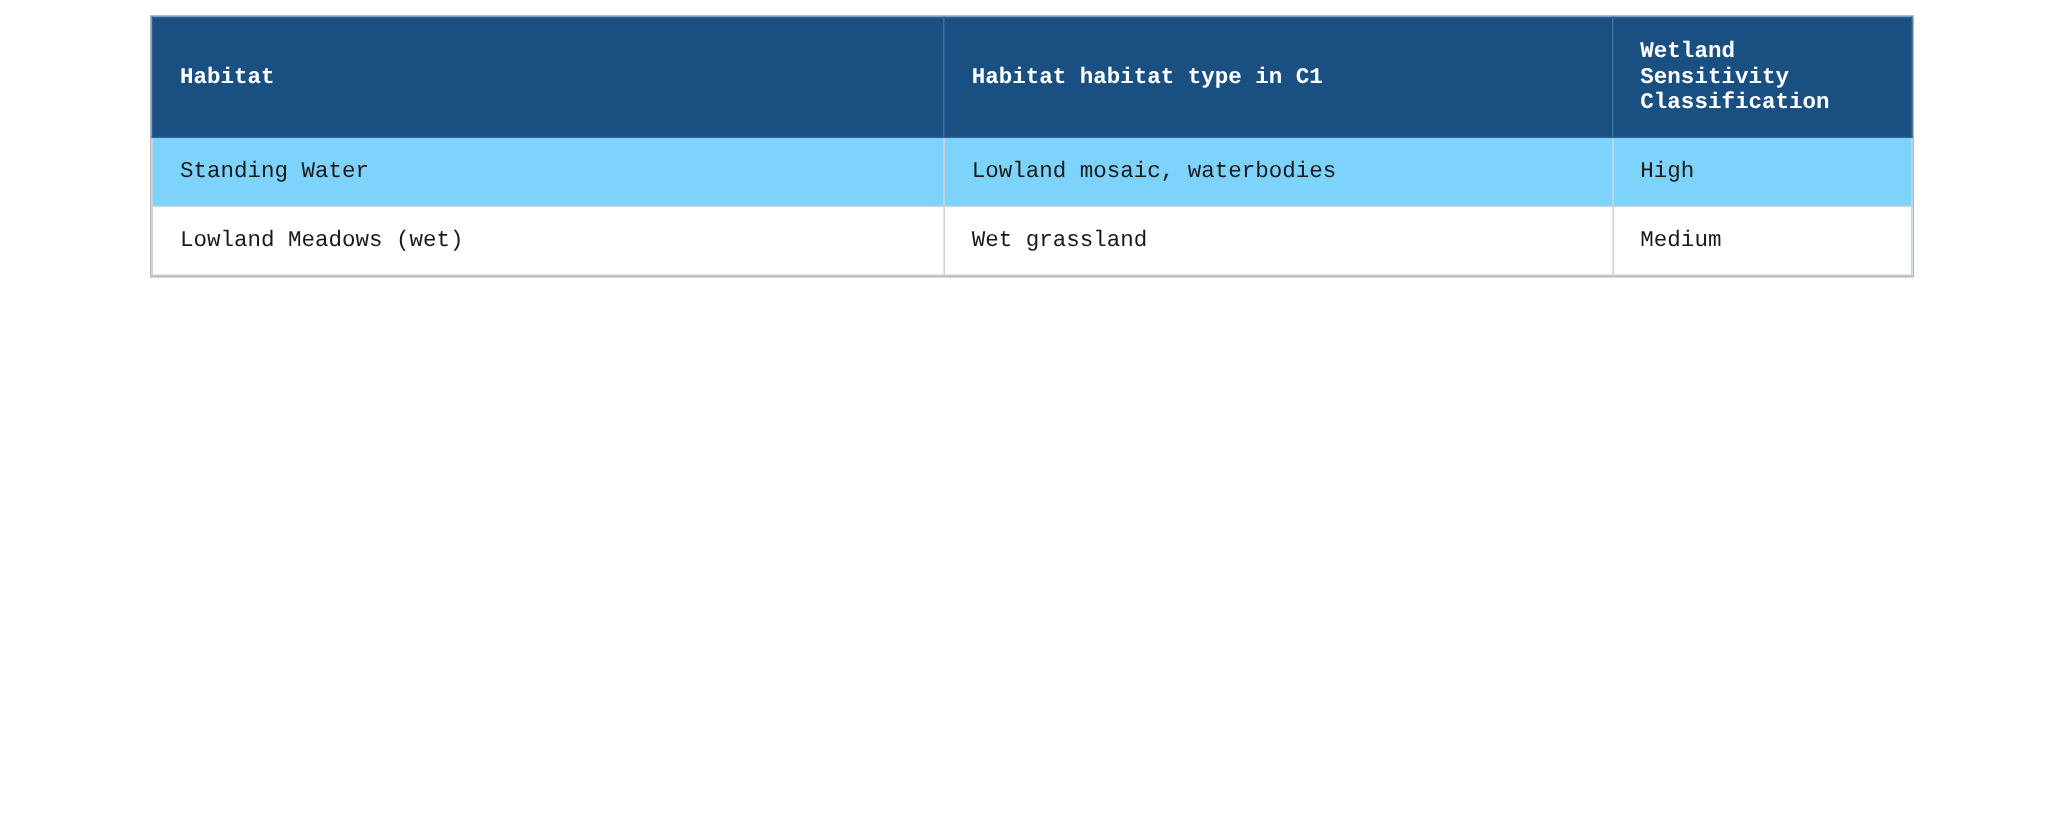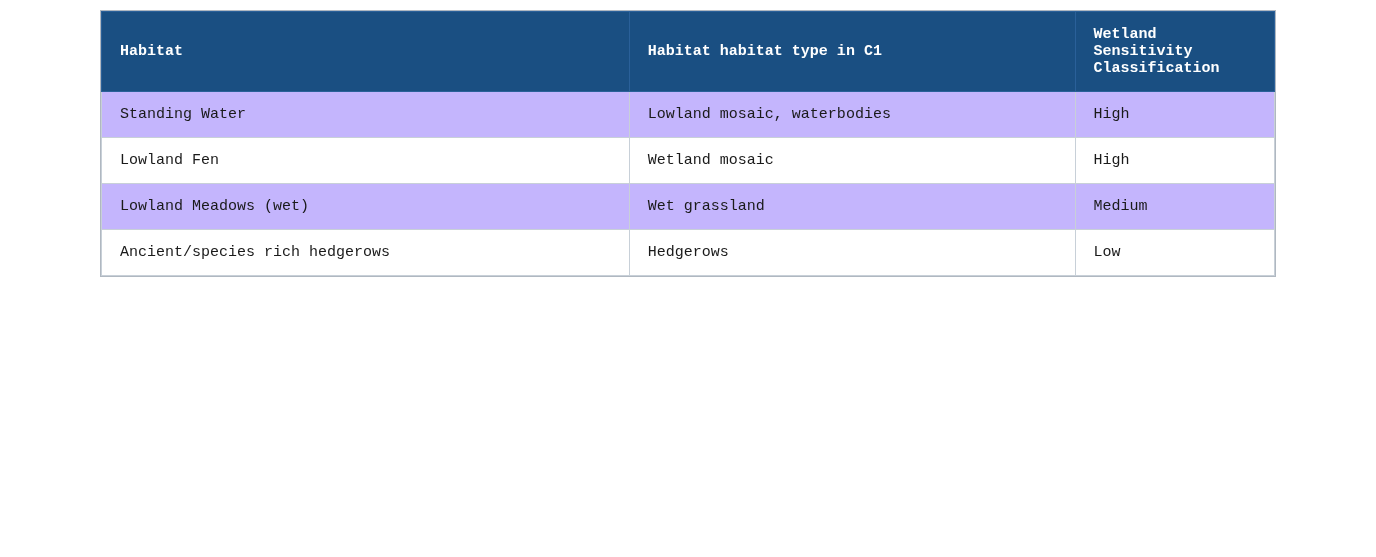--- a/index.html
+++ b/index.html
@@ -43,21 +43,21 @@
       border: 1.5px solid #2a6099;
       vertical-align: middle;
     }
 
     tbody tr td {
       padding: 14px 18px;
       border: 1.5px solid #c8d0d8;
       vertical-align: middle;
       font-size: 15px;
       color: #1a1a1a;
-      background-color: #c4b5fd;
+      background-color: #7dd3fc;
     }
 
     tbody tr:nth-child(even) td {
       background-color: #ffffff;
     }
 
     col.col1 { width: 45%; }
     col.col2 { width: 38%; }
     col.col3 { width: 17%; }
   </style>
@@ -78,29 +78,19 @@
         <th>Wetland Sensitivity Classification</th>
       </tr>
     </thead>
     <tbody id="table-body">
     <tr>
           <td>Standing Water</td>
           <td>Lowland mosaic, waterbodies</td>
           <td>High</td>
         </tr>
         <tr>
-          <td>Lowland Fen</td>
-          <td>Wetland mosaic</td>
-          <td>High</td>
-        </tr>
-        <tr>
           <td>Lowland Meadows (wet)</td>
           <td>Wet grassland</td>
           <td>Medium</td>
-        </tr>
-        <tr>
-          <td>Ancient/species rich hedgerows</td>
-          <td>Hedgerows</td>
-          <td>Low</td>
         </tr>
       </tbody>
   </table>
 </div>
 
 </body></html>

